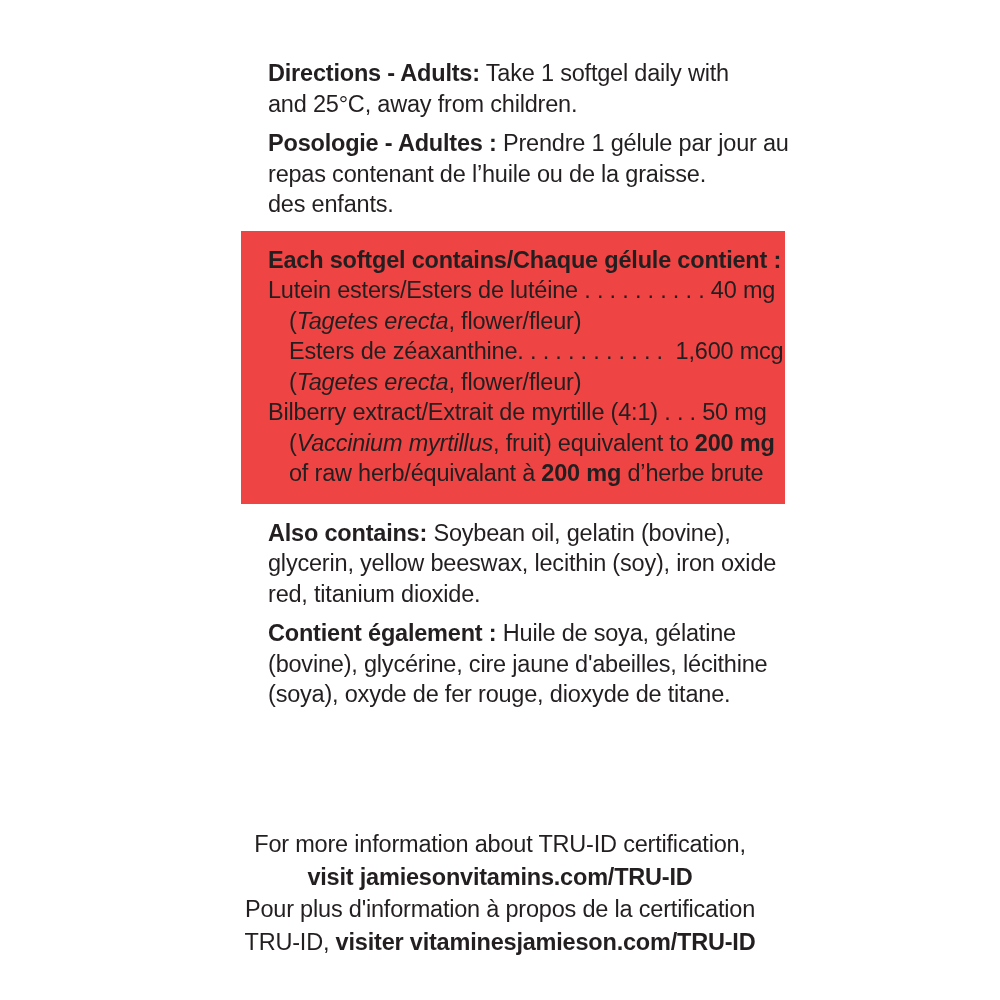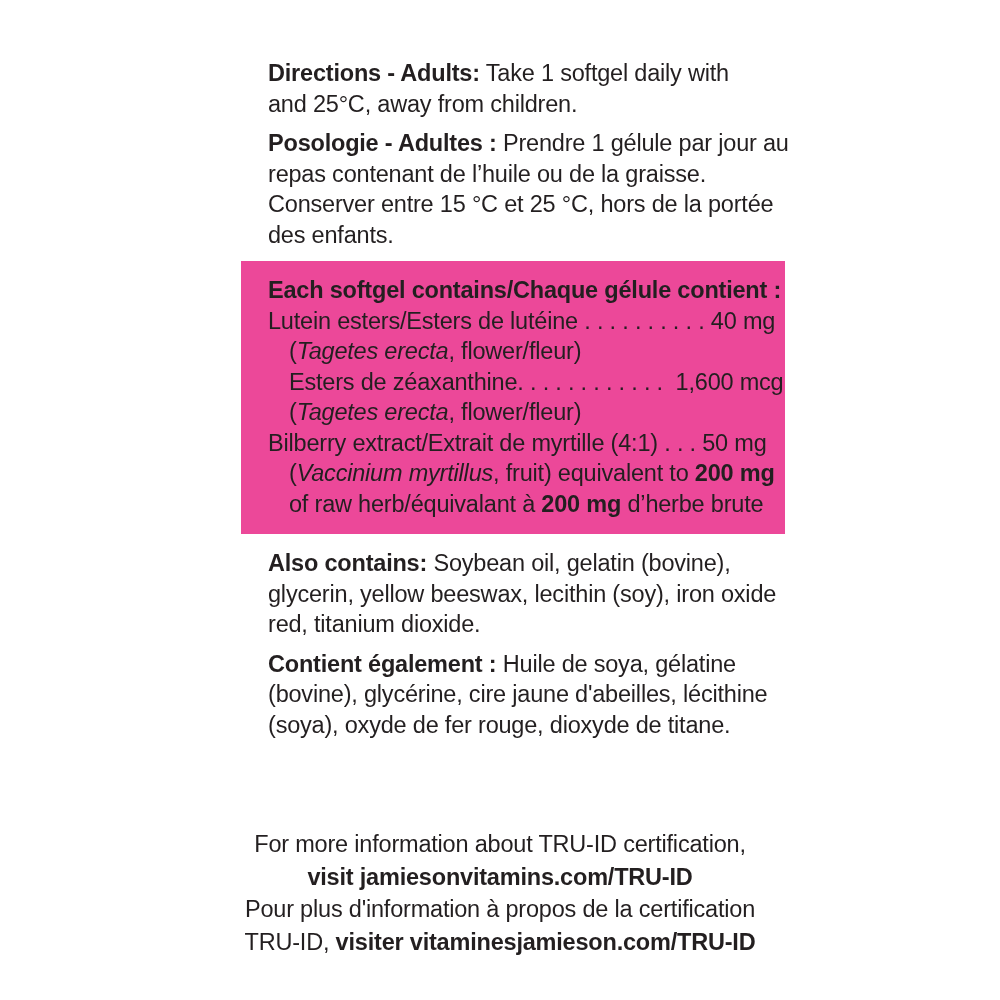--- a/index.html
+++ b/index.html
@@ -61,25 +61,24 @@
   <div class="col">
 
     <div class="para">
       <span class="line"><b>Directions - Adults:</b><span> Take 1 softgel daily with</span></span>
       <span class="line">and 25°C, away from children.</span>
     </div>
 
     <div class="para">
       <span class="line"><b>Posologie - Adultes :</b><span> Prendre 1 gélule par jour au</span></span>
       <span class="line">repas contenant de l’huile ou de la graisse.</span>
-      <span class="line">Conserver entre 15 °C et 25 °C, hors de la portée</span>
       <span class="line">des enfants.</span>
     </div>
 
-    <div class="panel" style="background: #ec4899;">
+    <div class="panel" style="background: #ef4444;">
       <span class="line bold">Each softgel contains/Chaque gélule contient :</span>
       <span class="line">Lutein esters/Esters de lutéine . . . . . . . . . . 40 mg</span>
       <span class="line ind"><span>(</span><span class="it">Tagetes erecta</span><span>, flower/fleur)</span></span>
       <span class="line ind">Esters de zéaxanthine. . . . . . . . . . . .  1,600 mcg</span>
       <span class="line ind"><span>(</span><span class="it">Tagetes erecta</span><span>, flower/fleur)</span></span>
       <span class="line">Bilberry extract/Extrait de myrtille (4:1) . . . 50 mg</span>
       <span class="line ind"><span>(</span><span class="it">Vaccinium myrtillus</span><span>, fruit) equivalent to </span><b>200 mg</b></span>
       <span class="line ind"><span>of raw herb/équivalant à </span><b>200 mg</b><span> d’herbe brute</span></span>
     </div>
 

